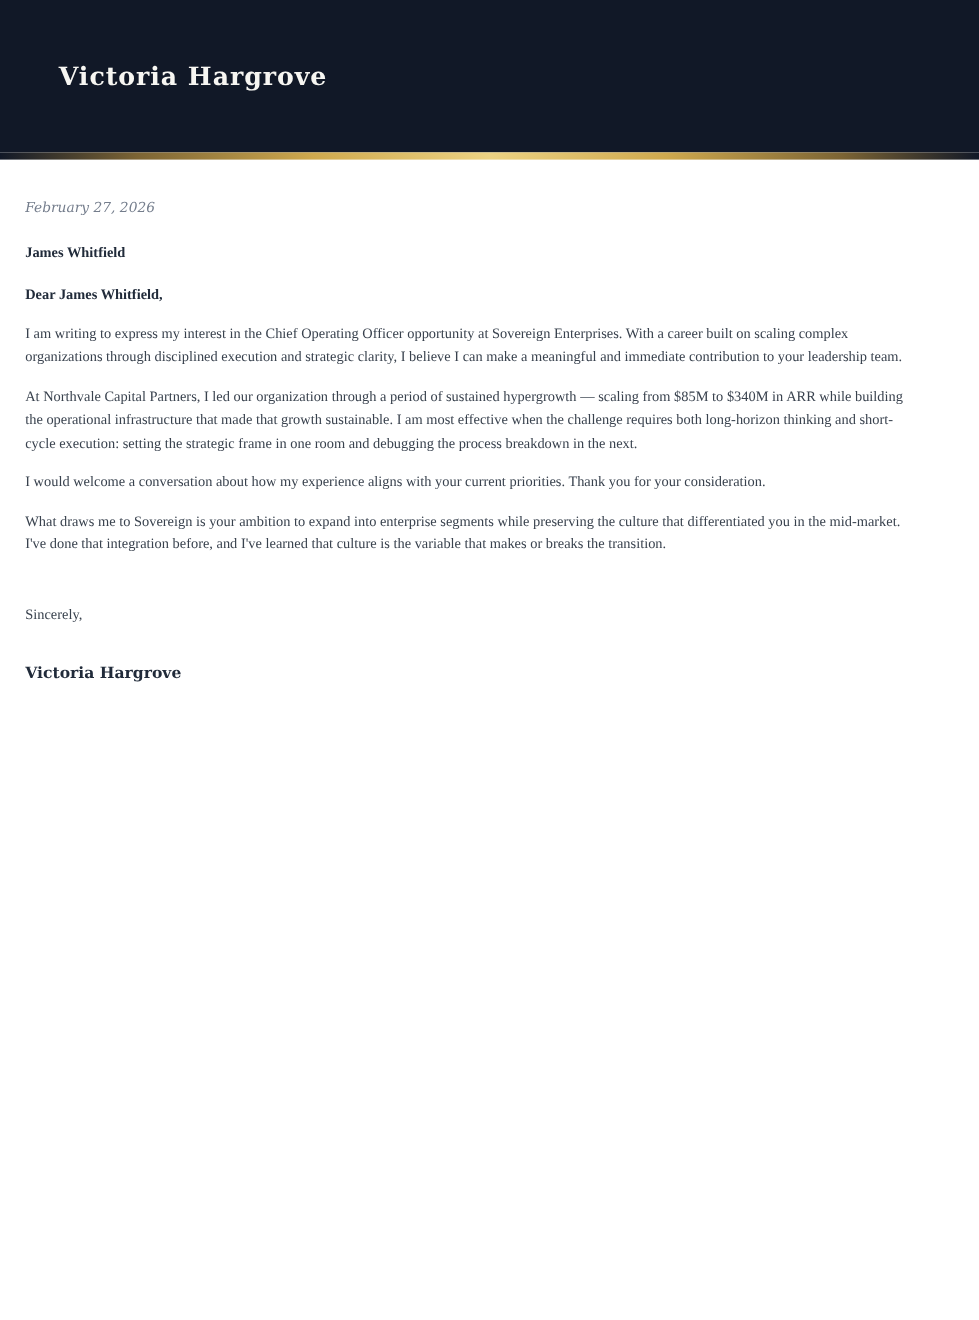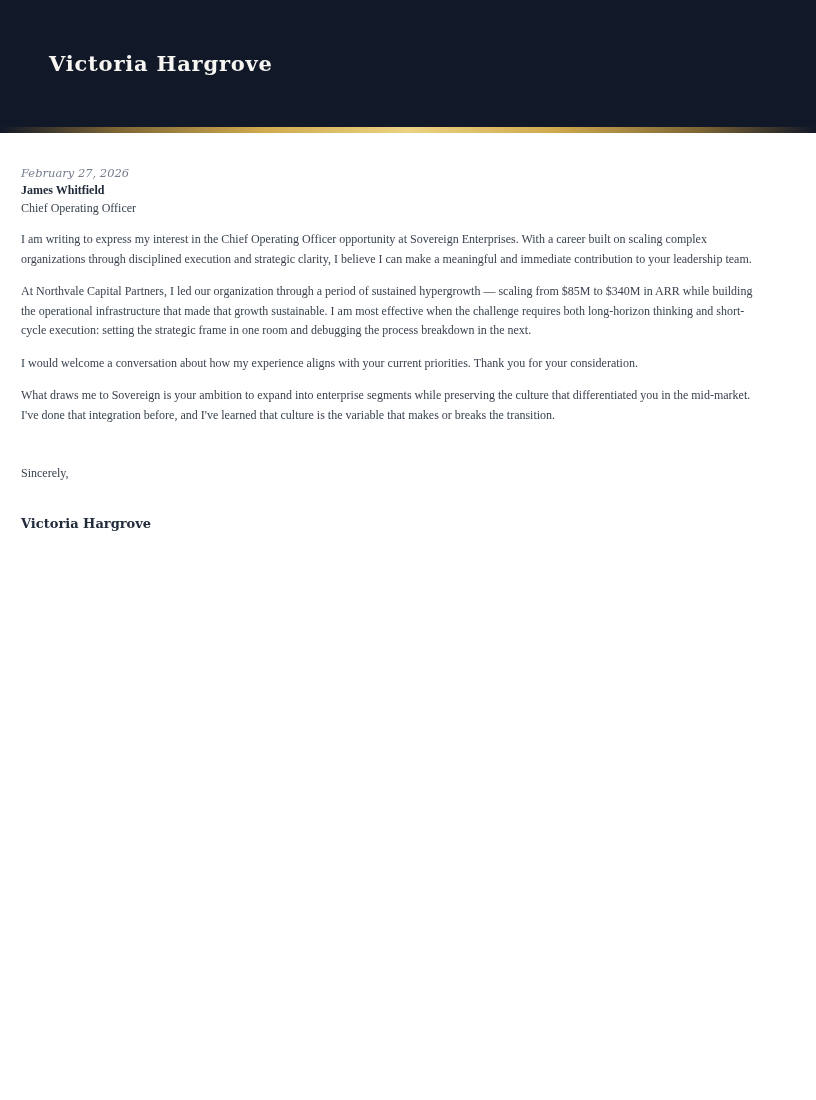--- a/index.html
+++ b/index.html
@@ -50,21 +50,21 @@
   .letter{
     padding:32px 49px 0 21px;
     color:var(--body-color);
     font-size:12px;line-height:19.5px;
   }
   .date{
     font-style:italic;color:var(--date-color);
     font-size:11.5px;line-height:16px;
     font-family:"DejaVu Serif","Liberation Serif",serif;
   }
-  .recipient{line-height:18px;}
+  .recipient{margin-top:20px;line-height:18px;}
   .recipient-name{font-weight:bold;color:var(--strong-color);}
   .salutation{margin-top:17px;font-weight:bold;color:var(--strong-color);}
   .para{margin-top:13px;}
   .closing{margin-top:39px;}
   .signature{
     margin-top:30px;font-weight:bold;color:var(--strong-color);
     font-size:13px;
     font-family:"DejaVu Serif","Liberation Serif",serif;
   }
 </style>
@@ -77,23 +77,23 @@
     <h1 class="name">Victoria Hargrove</h1>
   </header>
 
   <div class="gold-bar"></div>
 
   <main class="letter">
     <div class="date">February 27, 2026</div>
 
     <div class="recipient">
       <div class="recipient-name">James Whitfield</div>
-      <div>Chief Operating Officer</div>
     </div>
 
+    <div class="salutation">Dear James Whitfield,</div>
 
     <p class="para">I am writing to express my interest in the Chief Operating Officer opportunity at Sovereign Enterprises. With a career built on scaling complex organizations through disciplined execution and strategic clarity, I believe I can make a meaningful and immediate contribution to your leadership team.</p>
     <p class="para">At Northvale Capital Partners, I led our organization through a period of sustained hypergrowth — scaling from $85M to $340M in ARR while building the operational infrastructure that made that growth sustainable. I am most effective when the challenge requires both long-horizon thinking and short-cycle execution: setting the strategic frame in one room and debugging the process breakdown in the next.</p>
     <p class="para">I would welcome a conversation about how my experience aligns with your current priorities. Thank you for your consideration.</p>
     <p class="para">What draws me to Sovereign is your ambition to expand into enterprise segments while preserving the culture that differentiated you in the mid-market. I've done that integration before, and I've learned that culture is the variable that makes or breaks the transition.</p>
 
     <div class="closing">Sincerely,</div>
     <div class="signature">Victoria Hargrove</div>
   </main>
 

